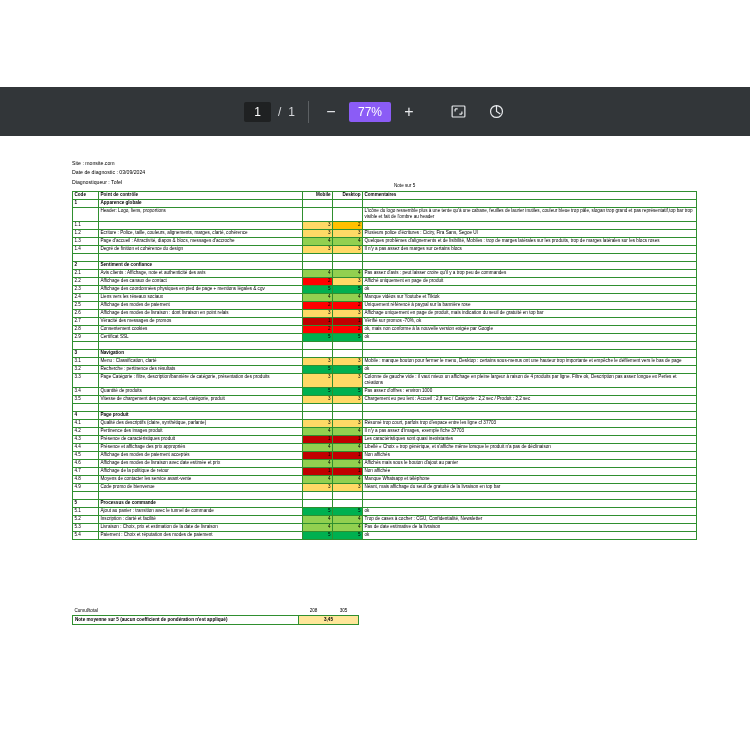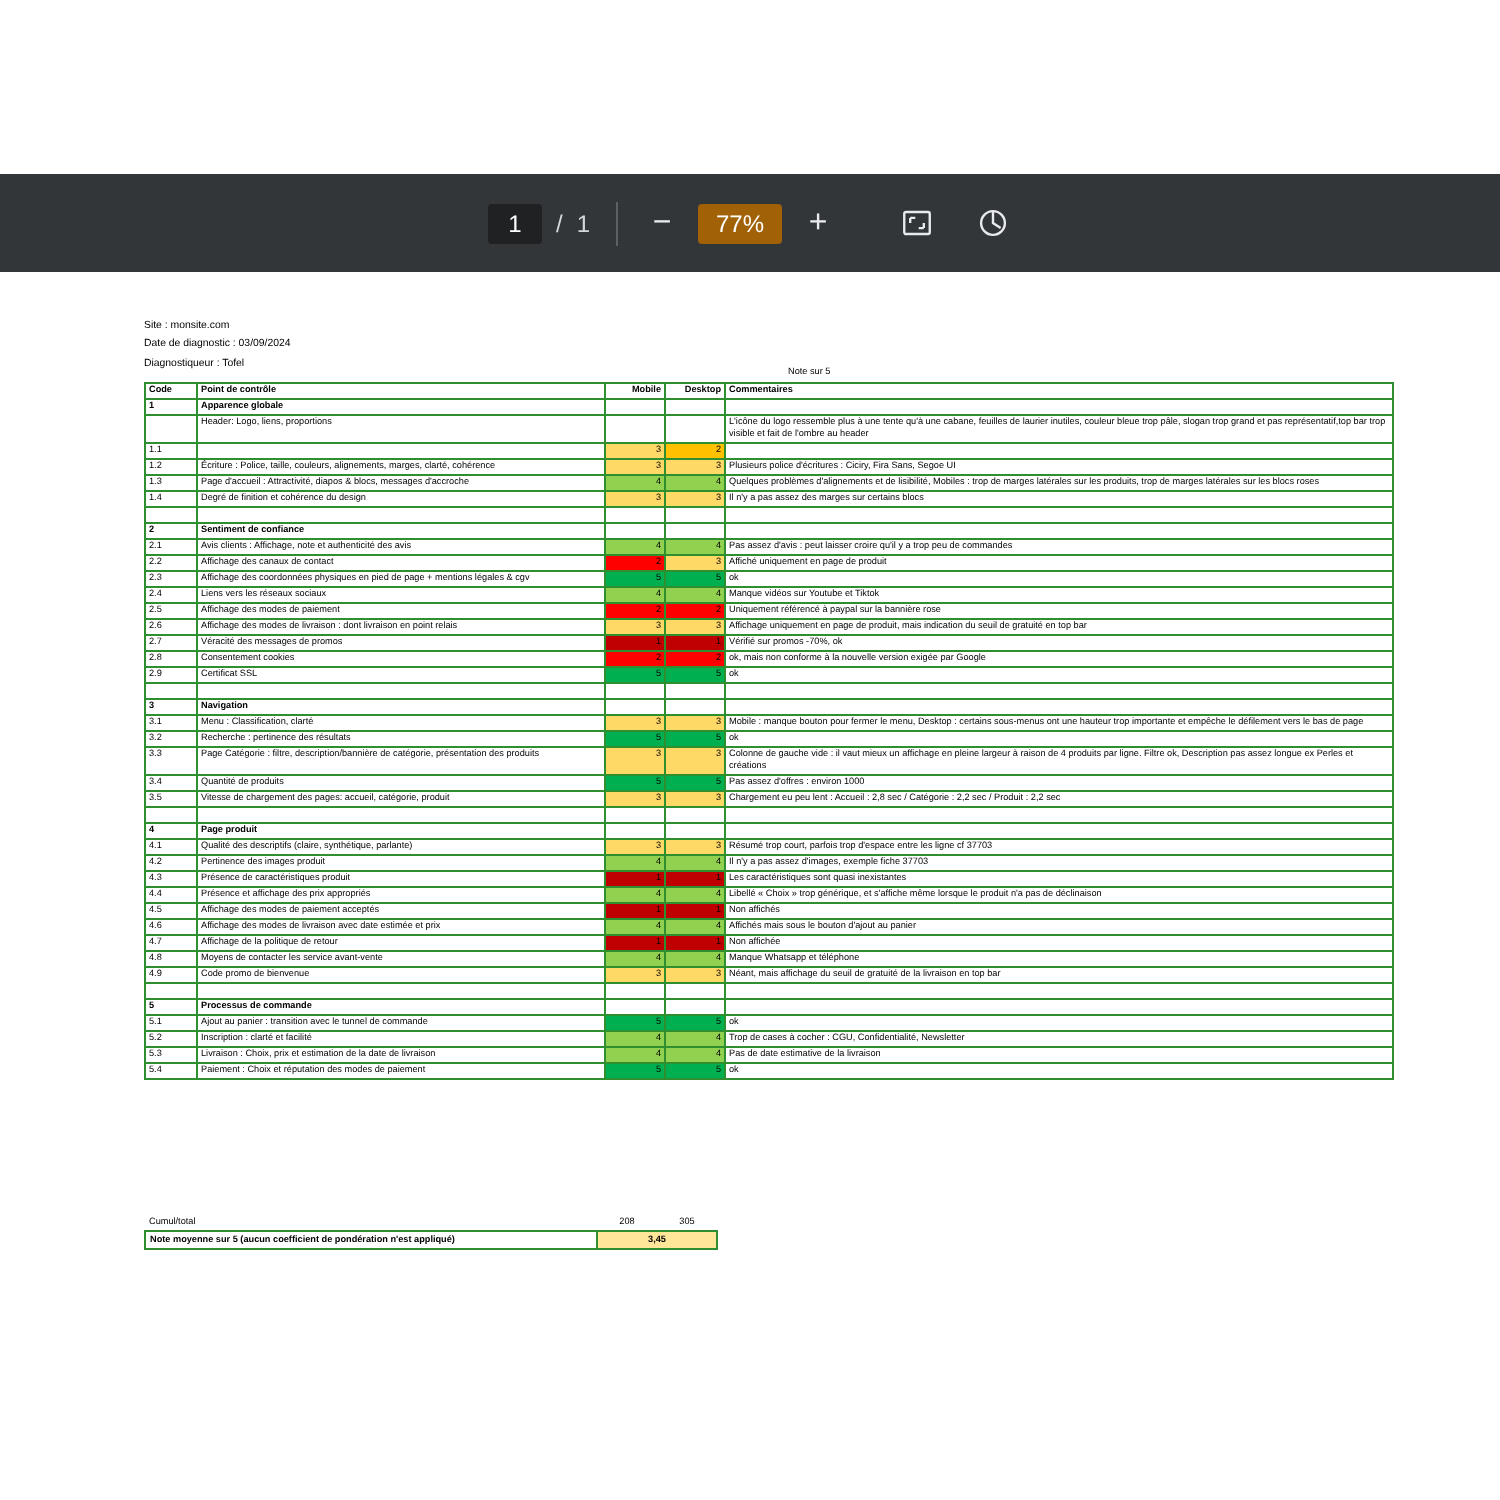--- a/index.html
+++ b/index.html
@@ -69,21 +69,21 @@
     height: 18px;
     display: flex;
     align-items: center;
     justify-content: center;
     color: #e8eaed;
     font-size: 16px;
     line-height: 1;
     user-select: none;
   }
   .zoomval {
-    background: #a16207;
+    background: #8b5cf6;
     border-radius: 2px;
     color: #ffffff;
     font-size: 12px;
     padding: 3px 9px;
     line-height: 14px;
   }
   .tool-icons {
     display: flex;
     align-items: center;
     gap: 18px;

